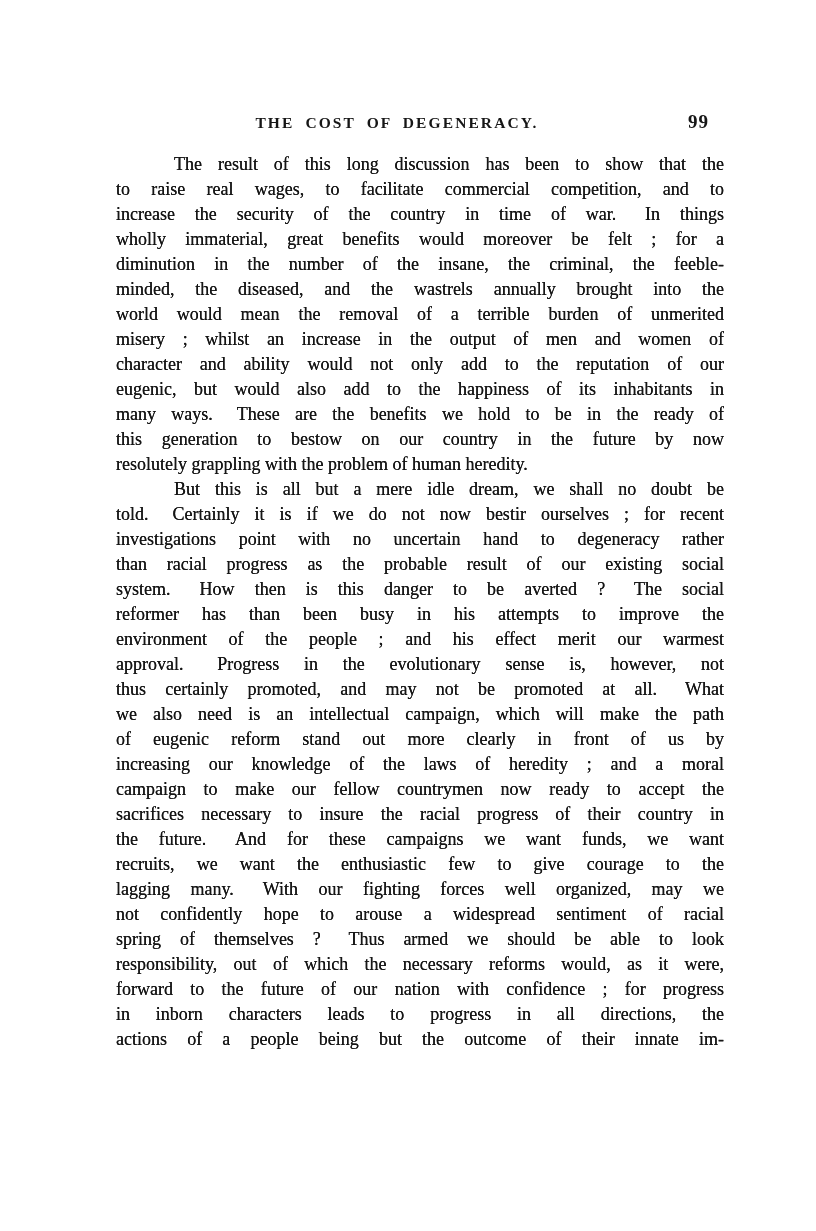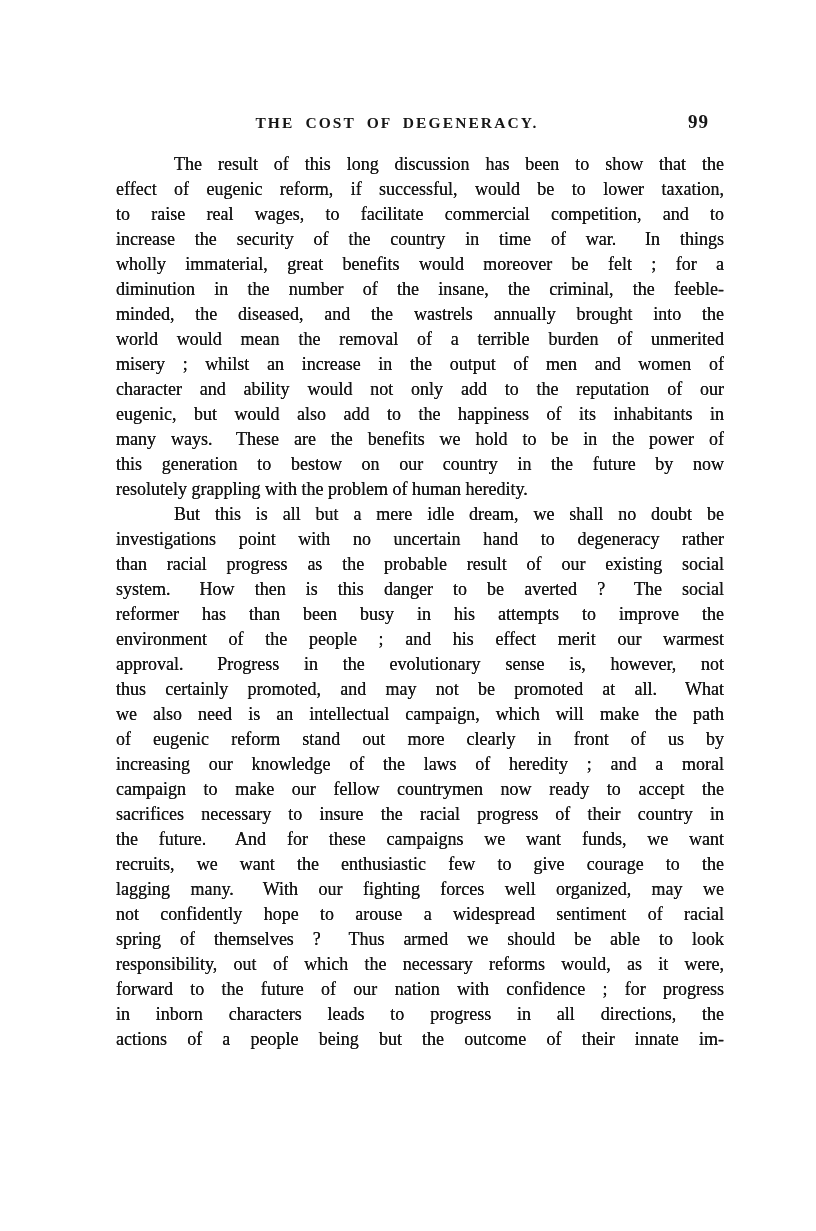--- a/index.html
+++ b/index.html
@@ -73,34 +73,34 @@
 
 <div class="book-page" style="color: rgb(22, 22, 22);">
 
   <div class="running-header">
     <div class="header-title">THE COST OF DEGENERACY.</div>
     <div class="page-number">99</div>
   </div>
 
   <div class="page-text-block">
       <div class="text-line indent">The result of this long discussion has been to show that the</div>
-      <div class="text-line">effect of eugenic reform, if successful, would be to lower taxation,</div>
       <div class="text-line">to raise real wages, to facilitate commercial competition, and to</div>
       <div class="text-line">increase the security of the country in time of war.  In things</div>
       <div class="text-line">wholly immaterial, great benefits would moreover be felt ; for a</div>
       <div class="text-line">diminution in the number of the insane, the criminal, the feeble-</div>
       <div class="text-line">minded, the diseased, and the wastrels annually brought into the</div>
       <div class="text-line">world would mean the removal of a terrible burden of unmerited</div>
       <div class="text-line">misery ; whilst an increase in the output of men and women of</div>
       <div class="text-line">character and ability would not only add to the reputation of our</div>
       <div class="text-line">eugenic, but would also add to the happiness of its inhabitants in</div>
-      <div class="text-line">many ways.  These are the benefits we hold to be in the power of</div>
+      <div class="text-line">many ways.  These are the benefits we hold to be in the ready of</div>
       <div class="text-line">this generation to bestow on our country in the future by now</div>
       <div class="text-line para-end">resolutely grappling with the problem of human heredity.</div>
       <div class="text-line indent">But this is all but a mere idle dream, we shall no doubt be</div>
+      <div class="text-line">told.  Certainly it is if we do not now bestir ourselves ; for recent</div>
       <div class="text-line">investigations point with no uncertain hand to degeneracy rather</div>
       <div class="text-line">than racial progress as the probable result of our existing social</div>
       <div class="text-line">system.  How then is this danger to be averted ?  The social</div>
       <div class="text-line">reformer has than been busy in his attempts to improve the</div>
       <div class="text-line">environment of the people ; and his effect merit our warmest</div>
       <div class="text-line">approval.  Progress in the evolutionary sense is, however, not</div>
       <div class="text-line">thus certainly promoted, and may not be promoted at all.  What</div>
       <div class="text-line">we also need is an intellectual campaign, which will make the path</div>
       <div class="text-line">of eugenic reform stand out more clearly in front of us by</div>
       <div class="text-line">increasing our knowledge of the laws of heredity ; and a moral</div>

